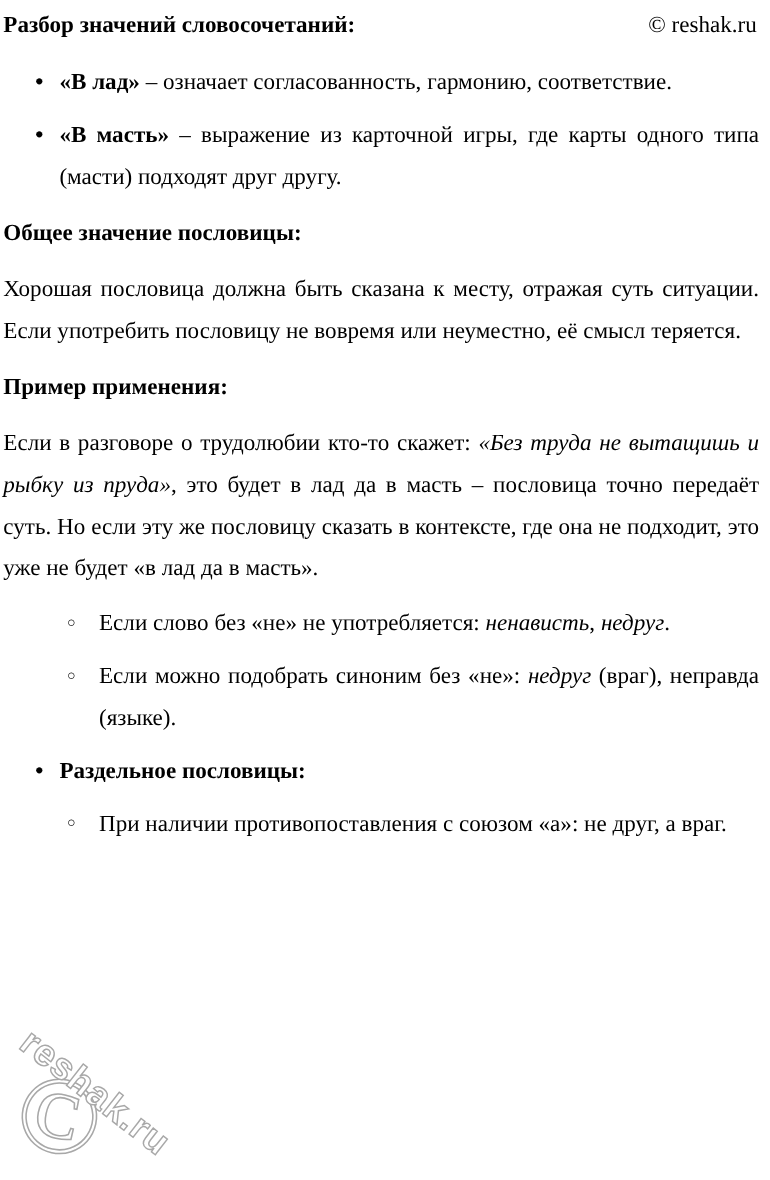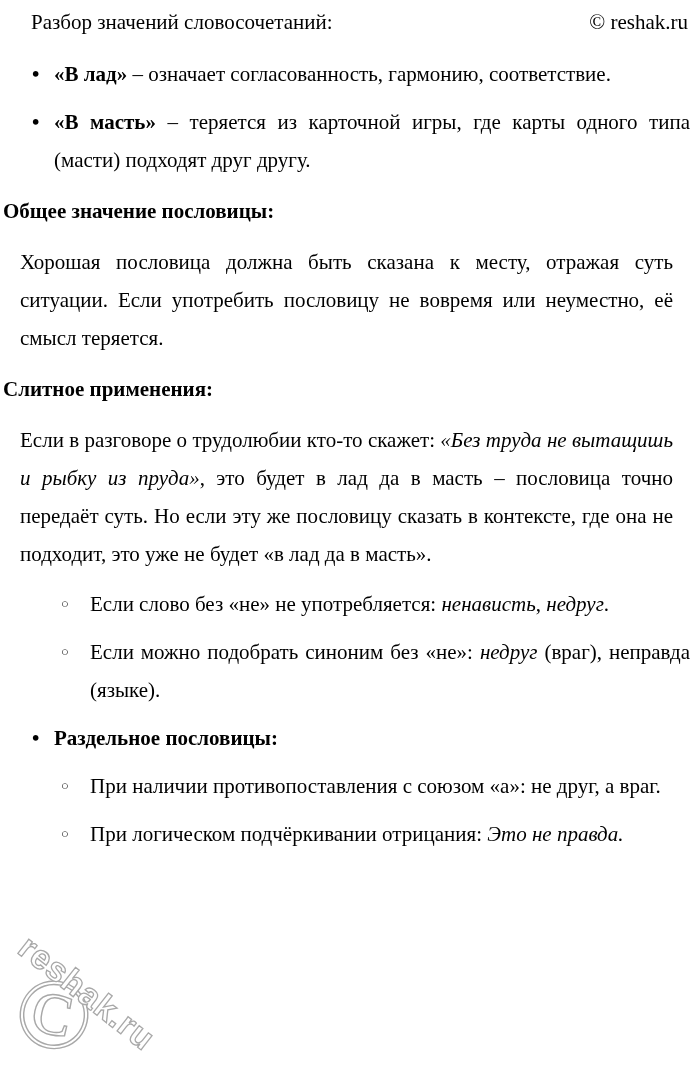--- a/index.html
+++ b/index.html
@@ -9,24 +9,24 @@
     font-family: "Liberation Serif", "DejaVu Serif", serif;
     font-size: 21px; line-height: 38px;
     position: relative; overflow: hidden;
   }
   .page { padding: 3px 10px 0 3px; }
 
   .doc-header {
     display: flex; justify-content: space-between; align-items: baseline;
     margin: 0 0 14px 0;
   }
-  .doc-header .title { font-weight: normal; margin-left: 28px; }
+  .doc-header .title { font-weight: bold; }
   .doc-header .site { font-weight: normal; padding-right: 2px; }
 
-  p { margin: 12px 17px; }
+  p { margin: 12px 0; }
   p.h { font-weight: bold; margin: 13px 0; }
   .just { text-align: justify; }
 
   .li1 {
     position: relative; padding-left: 51px; margin: 10px 0;
     text-align: justify;
   }
   .li1::before {
     content: "\2022";
     position: absolute; left: 29px; top: 0;
@@ -53,37 +53,36 @@
 <body>
 
 <div class="page">
 
   <div class="doc-header">
     <span class="title">Разбор значений словосочетаний:</span>
     <span class="site">© reshak.ru</span>
   </div>
 
   <div class="li1"><span style="font-weight: bold;">«В лад»</span><span> – означает согласованность, гармонию, соответствие.</span></div>
-  <div class="li1"><span style="font-weight: bold;">«В масть»</span><span> – теряется из карточной игры, где карты одного типа (масти) подходят друг другу.</span></div>
+  <div class="li1"><span style="font-weight: bold;">«В масть»</span><span> – выражение из карточной игры, где карты одного типа (масти) подходят друг другу.</span></div>
 
   <p class="h">Общее значение пословицы:</p>
   <p class="just">Хорошая пословица должна быть сказана к месту, отражая суть ситуации. Если употребить пословицу не вовремя или неуместно, её смысл теряется.</p>
 
-  <p class="h">Слитное применения:</p>
+  <p class="h">Пример применения:</p>
   <p class="just"><span>Если в разговоре о трудолюбии кто-то скажет: </span><span style="font-style: italic;">«Без труда не вытащишь и рыбку из пруда»</span><span>, это будет в лад да в масть – пословица точно передаёт суть. Но если эту же пословицу сказать в контексте, где она не подходит, это уже не будет «в лад да в масть».</span></p>
 
 
 
   <div class="li2"><span>Если слово без «не» не употребляется: </span><span style="font-style: italic;">ненависть</span><span>, </span><span style="font-style: italic;">недруг</span><span>.</span></div>
   <div class="li2"><span>Если можно подобрать синоним без «не»: </span><span style="font-style: italic;">недруг</span><span> (враг), </span><span style="">неправда</span><span> (языке).</span></div>
 
   <div class="li1">
     <span class="b">Раздельное пословицы:</span>
   </div>
   <div class="li2"><span>При наличии противопоставления с союзом «а»: </span><span style="">не друг, а враг</span><span>.</span></div>
-  <div class="li2"><span>При логическом подчёркивании отрицания: </span><span style="font-style: italic;">Это не правда.</span></div>
 
 </div>
 
 <svg class="wm" width="270" height="200" viewBox="0 0 270 200" aria-hidden="true">
   <text x="10" y="141" font-size="100" font-family="Liberation Serif, DejaVu Serif, serif" fill="#ffffff" stroke="#a8a8a8" stroke-width="1.4" transform="rotate(12 10 141)">©</text>
   <text x="16" y="54" font-size="34" font-weight="bold" font-family="Liberation Sans, DejaVu Sans, sans-serif" letter-spacing="1" fill="#ffffff" stroke="#a8a8a8" stroke-width="1.3" transform="rotate(38 16 54)">reshak.ru</text>
 </svg>
 
 </body></html>

